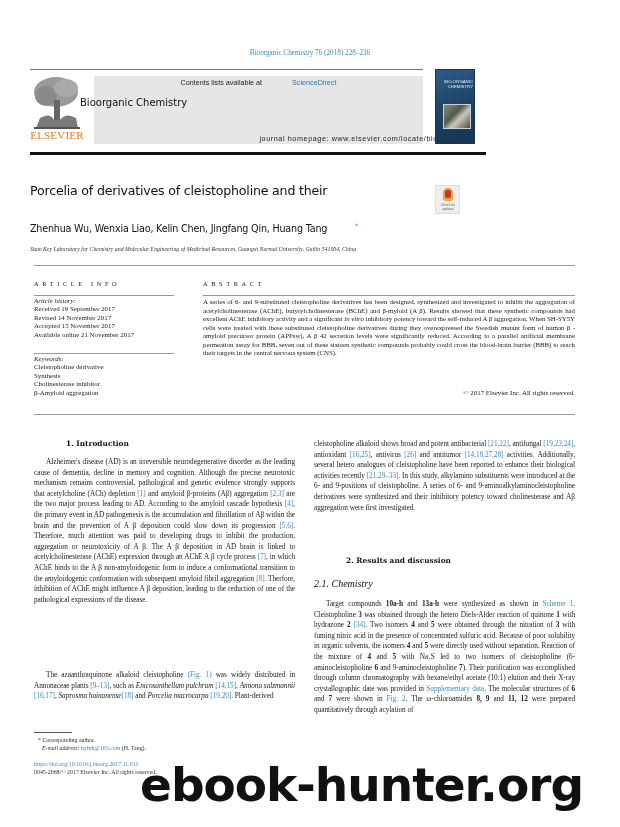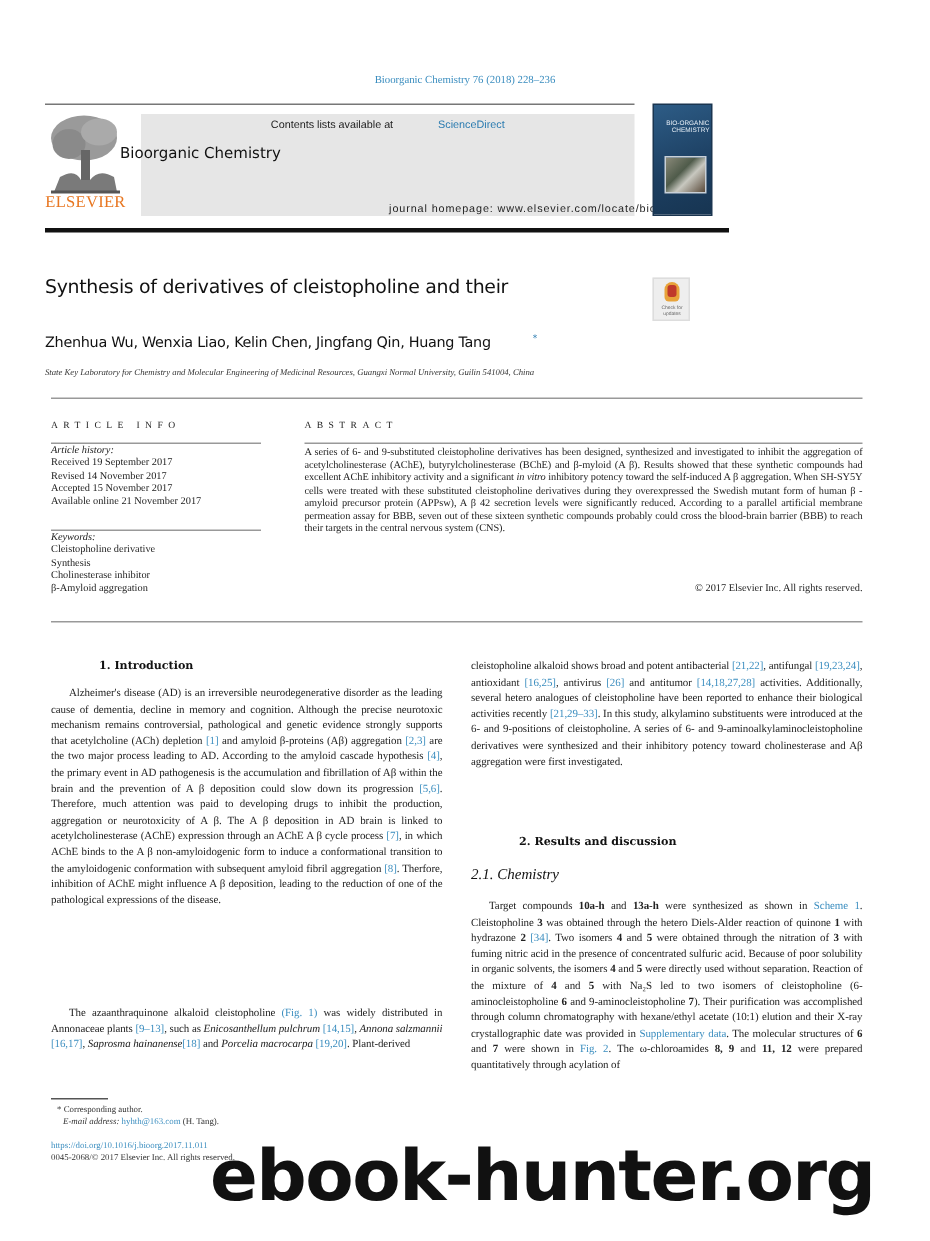--- a/index.html
+++ b/index.html
@@ -74,21 +74,21 @@
 
 <div class="abs check-badge"></div>
 <div class="abs check-circle"></div>
 <div class="abs check-inner"></div>
 <div class="abs check-text">
     <div>Check for</div>
     <div>updates</div>
   </div>
 
 <div class="abs title">
-  <div>Synthesis of derivatives of cleistopholine and their</div>
+  <div>Porcelia of derivatives of cleistopholine and their</div>
 </div>
 <div class="abs authors"><span>Zhenhua Wu, Wenxia Liao, Kelin Chen, Jingfang Qin, Huang Tang</span><sup class="link" style="font-size:6px;">*</sup></div>
 <div class="abs affiliation">State Key Laboratory for Chemistry and Molecular Engineering of Medicinal Resources, Guangxi Normal University, Guilin 541004, China</div>
 
 <div class="abs rule-gray" style="left:34px; top:265px; width:541px;"></div>
 
 <div class="abs section-caps" style="left:34px; top:280px;">ARTICLE INFO</div>
 <div class="abs rule-gray" style="left:34px; top:295px; width:140px;"></div>
 <div class="abs info-block" style="left:34px; top:297px; width:160px;">
   <div class="it">Article history:</div>

